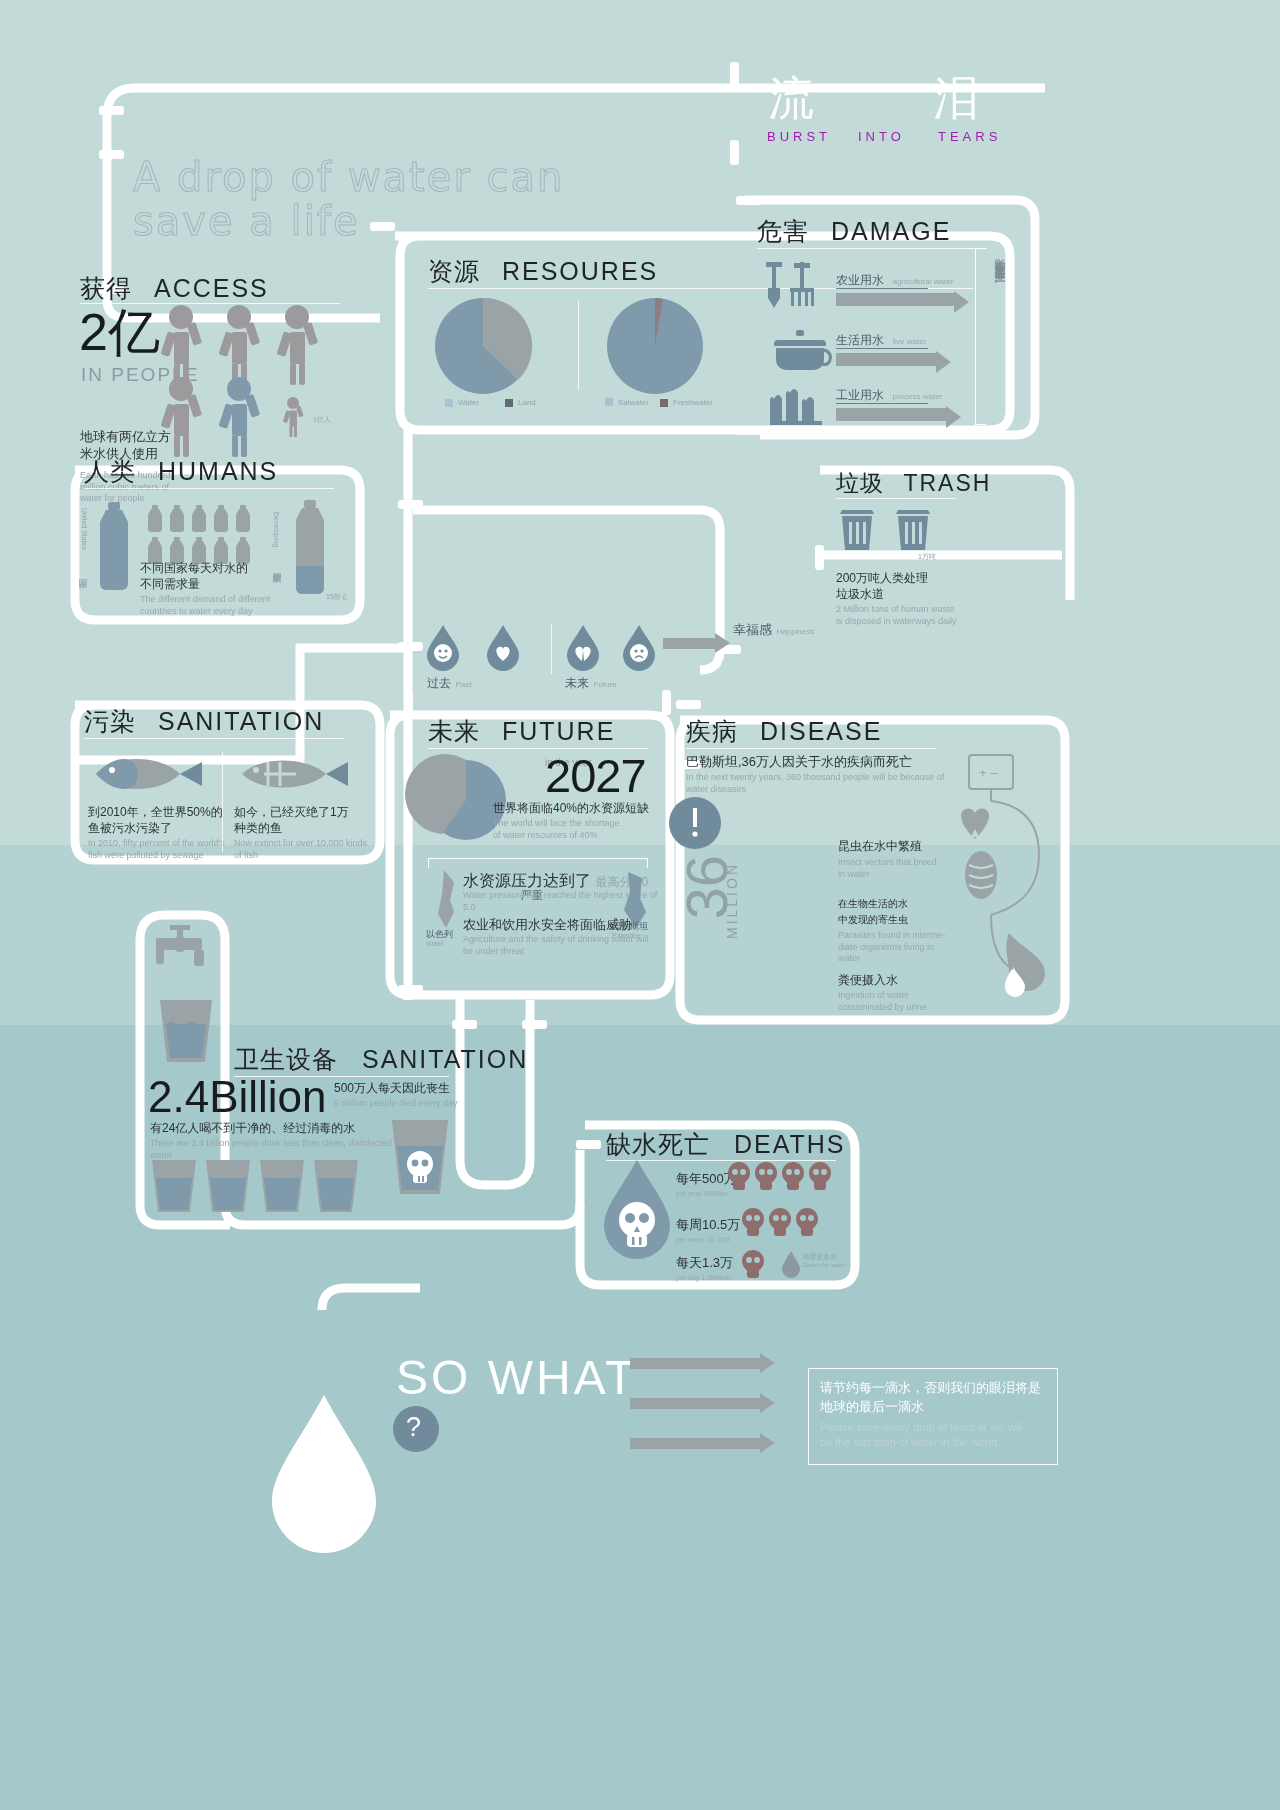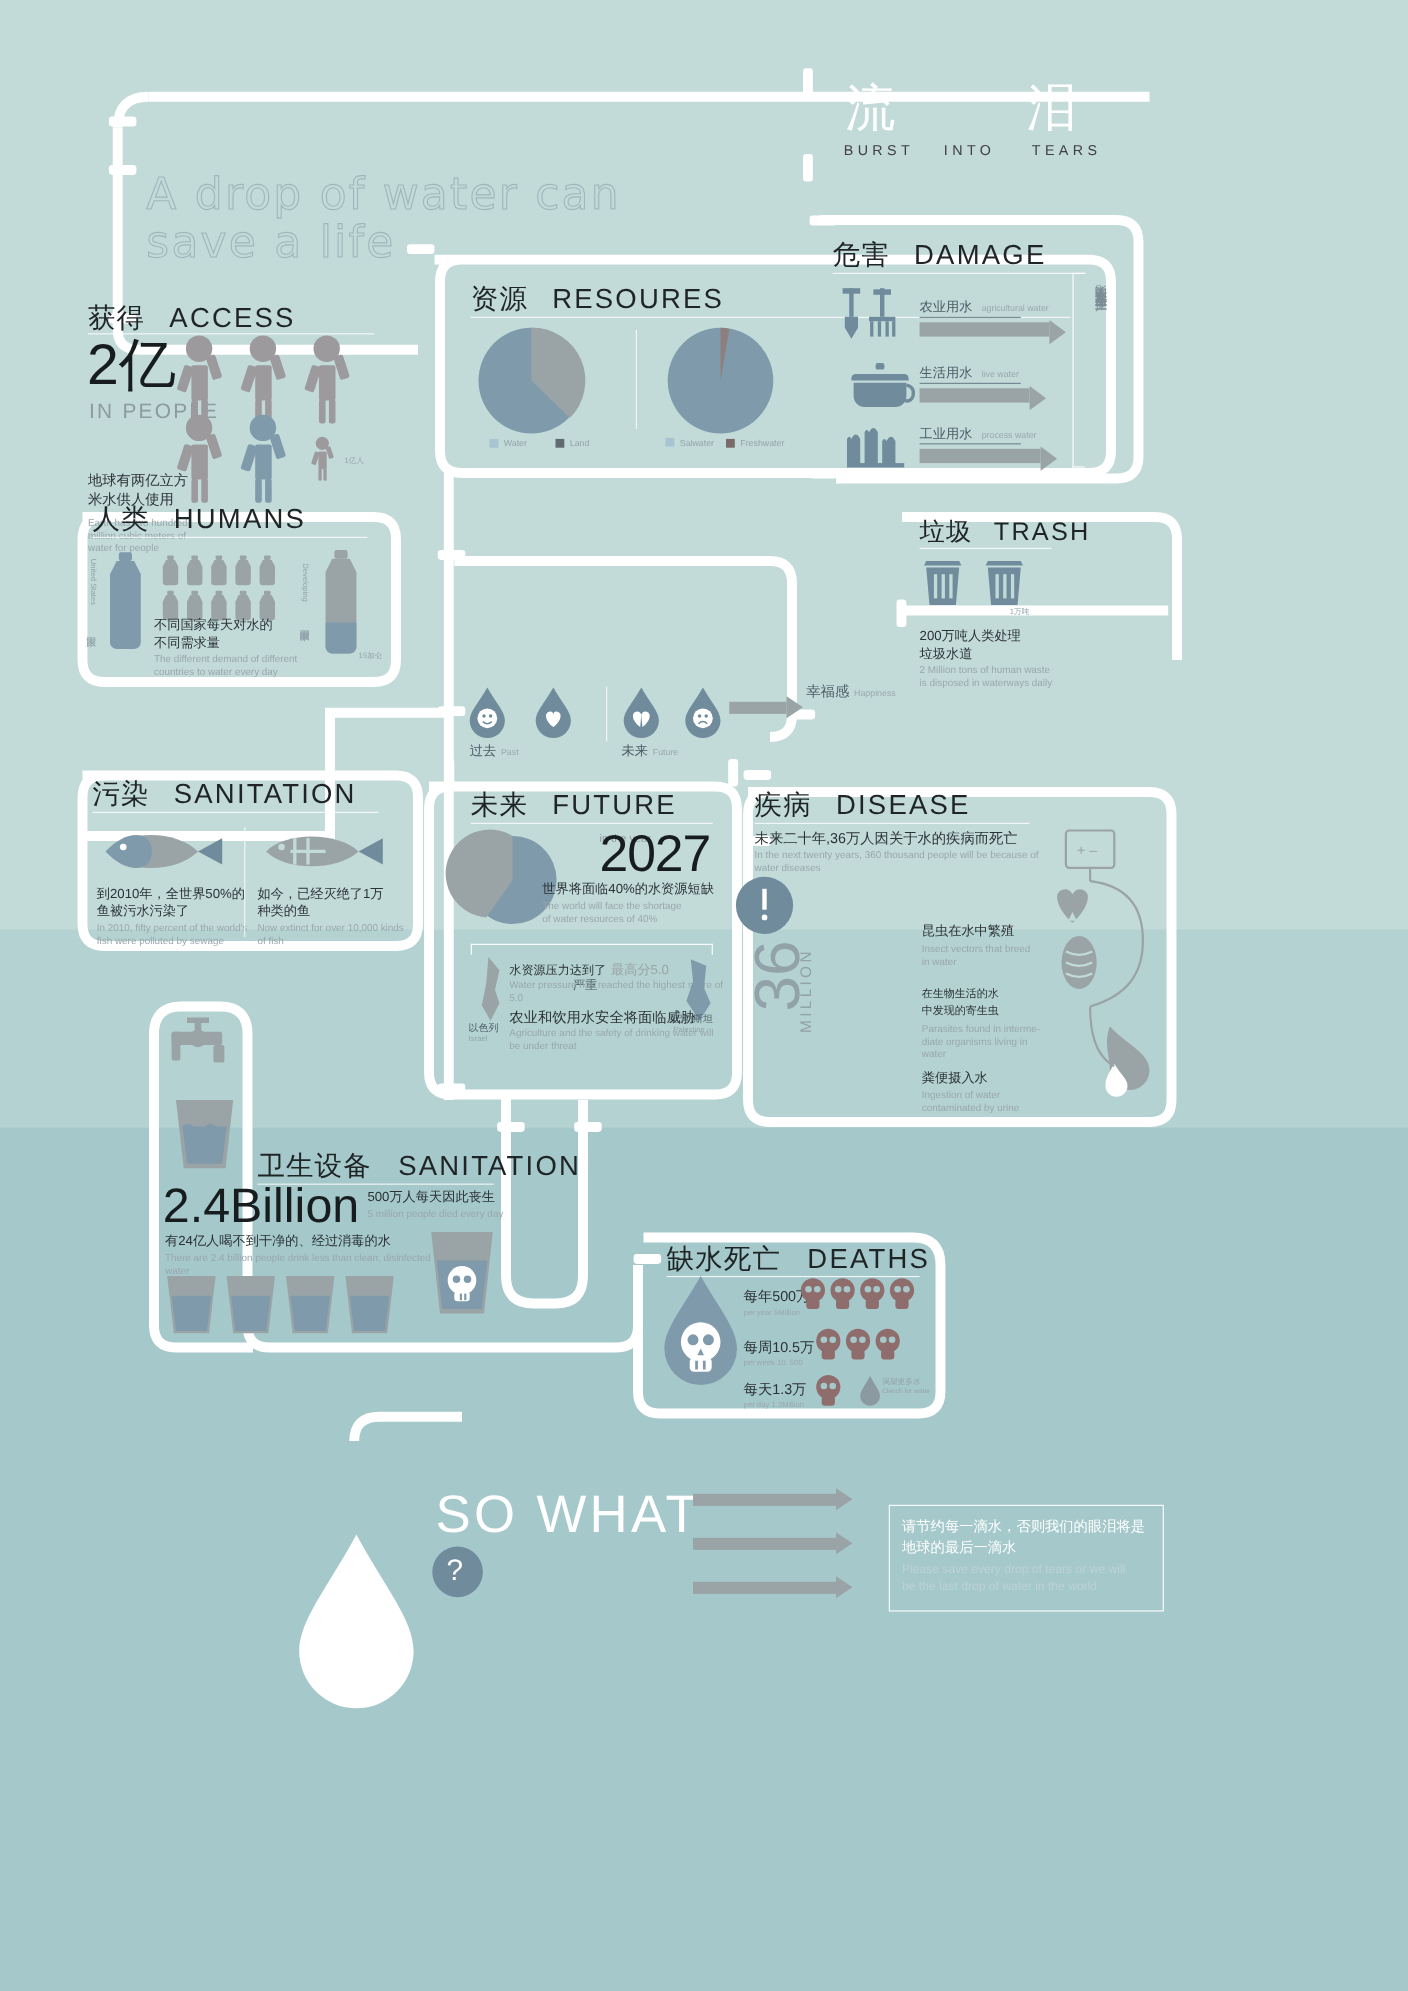--- a/index.html
+++ b/index.html
@@ -26,21 +26,21 @@
   .abs{position:absolute;}
 
   
   .headline{position:absolute;left:133px;top:155px;font-size:40px;line-height:44px;
     color:transparent;-webkit-text-stroke:1px #9fb7bb;letter-spacing:2px;
     font-family:"DejaVu Sans",sans-serif;}
 
   
   .titlebox{position:absolute;left:733px;top:57px;width:320px;height:105px;}
   .tb-cn{position:absolute;color:#ffffff;font-size:46px;line-height:46px;}
-  .tb-en{position:absolute;color:#404040;font-size:13px;letter-spacing:4px;}
+  .tb-en{position:absolute;color:#a21caf;font-size:13px;letter-spacing:4px;}
 
   
   .bar{position:absolute;height:13px;background:#9aa4a6;}
   .bar-arrow{position:absolute;width:0;height:0;border-top:11px solid transparent;border-bottom:11px solid transparent;border-left:15px solid #9aa4a6;}
   .ul{position:absolute;height:1px;background:#6d8089;}
 
   
   svg{display:block;overflow:visible;}
 
   .big-num{position:absolute;color:#171c1f;font-weight:300;}
@@ -483,21 +483,21 @@
 <div class="abs en-body" style="left:493px;top:818px;white-space:pre;">The world will face the shortage
 of water resources of 40%</div>
 
 <div class="abs lbl-cn" style="left:521px;top:840px;font-size:11px;">严重</div>
 <div class="abs" style="left:428px;top:858px;width:218px;height:9px;border-top:1px solid #ffffff;border-left:1px solid #ffffff;border-right:1px solid #ffffff;"></div>
 
 <svg class="abs" style="left:430px;top:870px;" width="30" height="60">
   <path d="M14,0 l10,12 l-4,18 l4,12 l-8,16 l-8,-14 l4,-20 Z" fill="#9aa4a6"></path>
 </svg>
 <div class="abs" style="left:463px;top:872px;">
-  <span class="cn-body" style="font-size:11px;margin-top:40px;">水资源压力达到了</span>
+  <span class="cn-body" style="font-size:16px;margin-top:40px;">水资源压力达到了</span>
   <span style="color:#9aa4a6;font-size:12px;">最高分5.0</span>
 </div>
 <div class="abs en-body" style="left:463px;top:890px;white-space:pre;">Water pressure has reached the highest score of
 5.0</div>
 <div class="abs cn-body" style="left:463px;top:916px;font-size:13px;text-align:right;">农业和饮用水安全将面临威胁</div>
 <div class="abs en-body" style="left:463px;top:934px;white-space:pre;">Agriculture and the safety of drinking water will
 be under threat</div>
 <svg class="abs" style="left:618px;top:870px;" width="32" height="60">
   <path d="M10,2 l14,6 l-2,20 l6,14 l-10,16 l-12,-18 l6,-18 Z" fill="#7f9aab"></path>
 </svg>
@@ -508,21 +508,21 @@
 <div class="abs tiny" style="left:612px;top:922px;">
   <span style="font-size:9px;color:#4a5c66;">巴勒斯坦</span>
   <div style="font-size:7px;">Palestine</div>
 </div>
 
 <div class="sec-title" style="left:686px;top:715px;">
   <span>疾病</span>
   <span class="en" style="margin-left:14px;">DISEASE</span>
 </div>
 <div class="sec-rule" style="left:686px;top:748px;width:250px;"></div>
-<div class="abs cn-body" style="left:686px;top:753px;font-size:13px;">未来二十年,36万人因关于水的疾病而死亡</div>
+<div class="abs cn-body" style="left:686px;top:753px;font-size:13px;">巴勒斯坦,36万人因关于水的疾病而死亡</div>
 <div class="abs en-body" style="left:686px;top:772px;white-space:pre;">In the next twenty years, 360 thousand people will be because of
 water diseases</div>
 
 <svg class="abs" style="left:667px;top:795px;" width="56" height="56">
   <circle cx="28" cy="28" r="26" fill="#6f8b9c"></circle>
   <rect x="26" y="13" width="4" height="19" fill="#ffffff"></rect>
   <circle cx="28" cy="39" r="2.6" fill="#ffffff"></circle>
 </svg>
 <div class="abs" style="left:678px;top:855px;color:#91a2a8;font-size:58px;line-height:58px;writing-mode:vertical-rl;text-orientation:sideways;transform:rotate(180deg);">36</div>
 <div class="abs" style="left:724px;top:862px;color:#91a2a8;font-size:14px;letter-spacing:3px;writing-mode:vertical-rl;transform:rotate(180deg);">MILLION</div>

